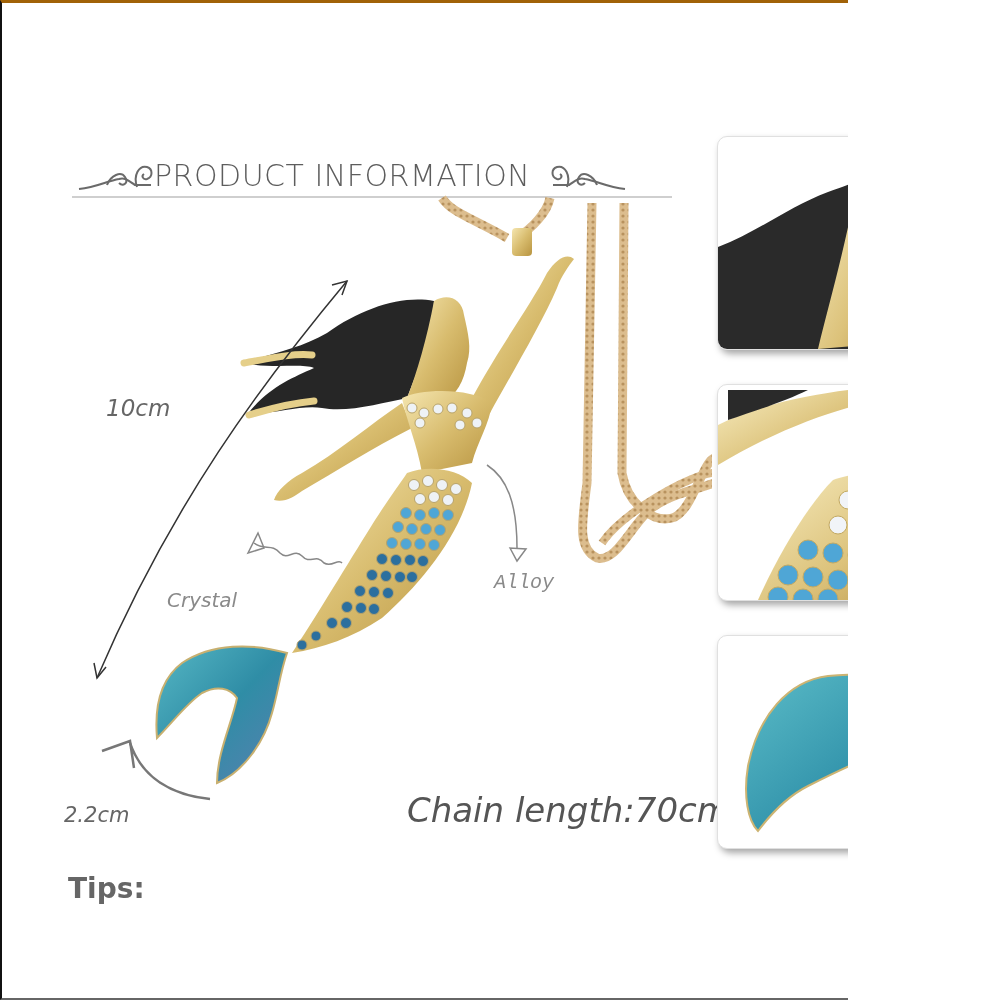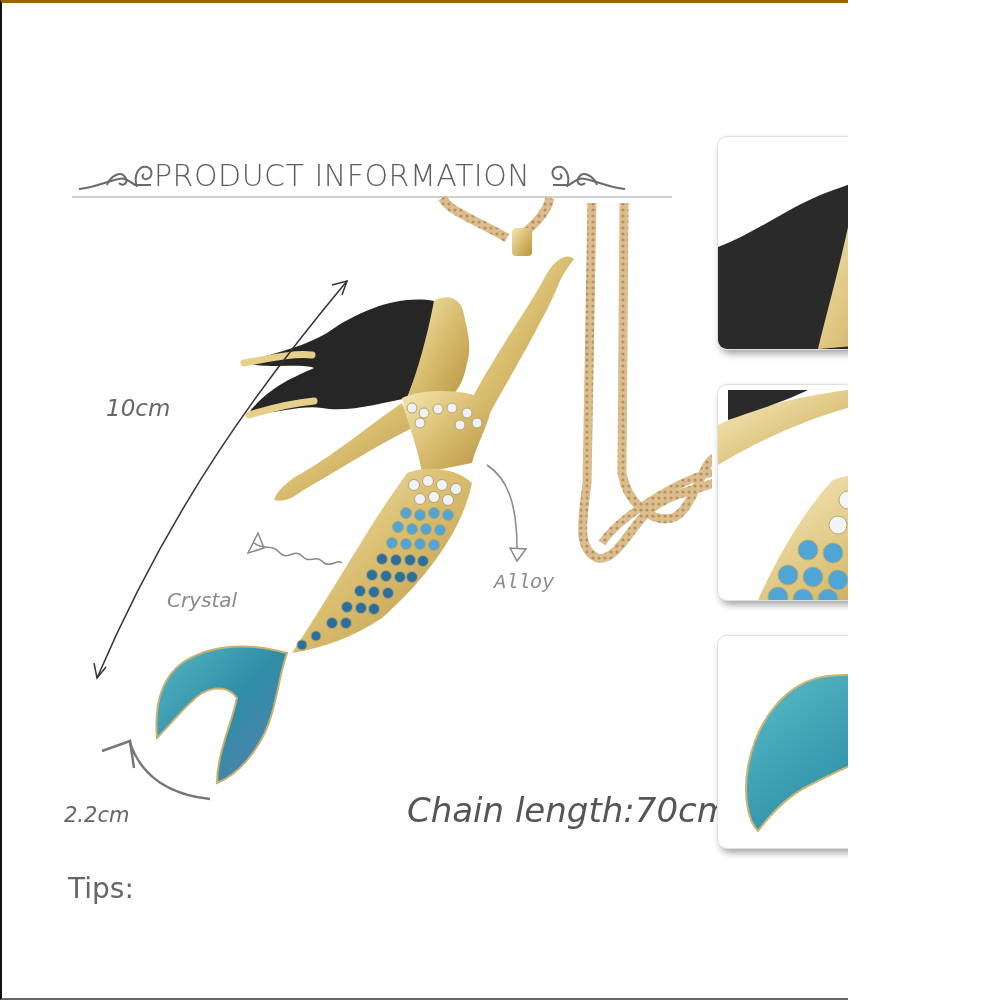--- a/index.html
+++ b/index.html
@@ -8,21 +8,21 @@
     font-family:"DejaVu Sans",sans-serif;}
   .abs{position:absolute;}
   .title{left:152px;top:155px;font-size:30px;letter-spacing:0.5px;color:#5d5d5d;font-family:"DejaVu Sans",sans-serif;font-weight:300;white-space:nowrap;}
   .title-rule{left:70px;top:193px;width:600px;height:2px;background:#cfcfcf;}
   .hand{font-family:"DejaVu Sans",sans-serif;color:#555;font-style:italic;}
   .lbl-10{left:104px;top:392px;font-size:23px;color:#666;}
   .lbl-crystal{left:165px;top:545px;font-size:20px;color:#8a8a8a;margin-top:40px;}
   .lbl-alloy{left:492px;top:568px;font-size:20px;color:#8a8a8a;font-family:Liberation Mono, monospace;}
   .lbl-22{left:62px;top:800px;font-size:21px;color:#666;}
   .lbl-chain{left:405px;top:787px;font-size:34px;color:#555;}
-  .tips{left:66px;top:868px;font-size:28px;color:#666;line-height:36px;font-weight:400;}
+  .tips{left:66px;top:868px;font-size:28px;color:#666;line-height:36px;font-weight:700;}
   .thumb{left:715px;width:268px;background:#fff;border-radius:10px;
     box-shadow:3px 4px 7px rgba(0,0,0,0.35);border:1px solid #e0e0e0;overflow:hidden;}
   .t1{top:133px;height:212px;}
   .t2{top:381px;height:215px;}
   .t3{top:632px;height:212px;}
 </style>
 </head>
 <body>
 
 <div id="stage">

